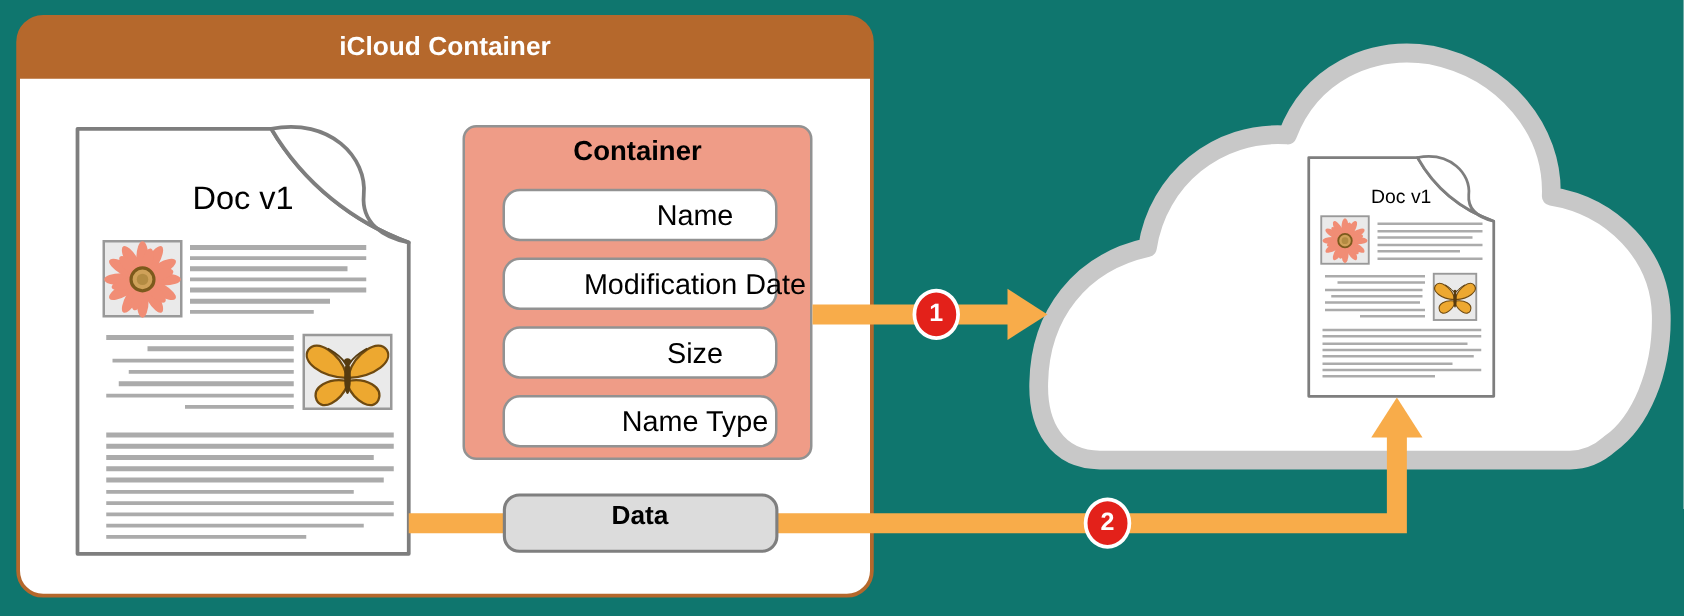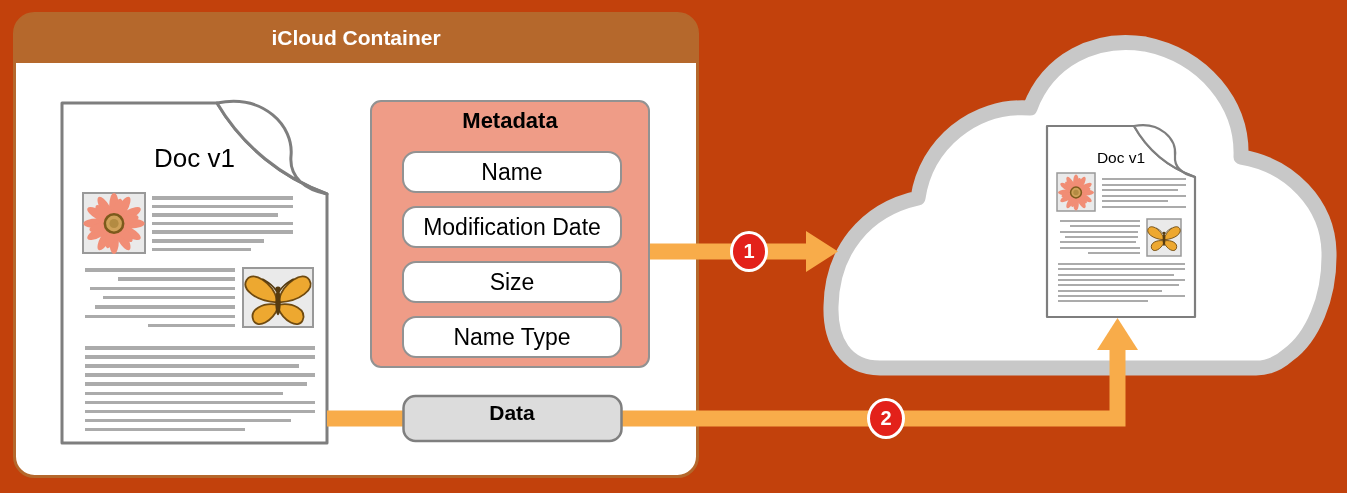--- a/index.html
+++ b/index.html
@@ -2,33 +2,33 @@
 <html style="--c-header: #B5682C; --c-border: #B5682C; --c-meta: #EF9C87; --c-meta-border: #929292; --c-arrow: #F8AC4A; --c-badge: #E3211A; --c-cloud: #C8C8C8; --c-doc-border: #7E7E7E; --c-line: #ABABAB; --c-pill: #DCDCDC; --c-pill-border: #7F7F7F; --c-imgbox: #EAEAEA; --c-imgbox-border: #999999;"><head>
 <meta charset="utf-8">
 <style>
   :root{
     --c-header:#B5682C; --c-border:#B5682C; --c-meta:#EF9C87; --c-meta-border:#929292;
     --c-arrow:#F8AC4A; --c-badge:#E3211A; --c-cloud:#C8C8C8; --c-doc-border:#7E7E7E;
     --c-line:#ABABAB; --c-pill:#DCDCDC; --c-pill-border:#7F7F7F;
     --c-imgbox:#EAEAEA; --c-imgbox-border:#999999; --c-text:#000000;
   }
   html,body{margin:0;padding:0;background:#ffffff;}
-  #canvas{position:relative;width:1347px;height:493px;background:#c2410c;overflow:hidden;
+  #canvas{position:relative;width:1347px;height:493px;background:#0f766e;overflow:hidden;
           font-family:"Liberation Sans","DejaVu Sans",sans-serif;color:var(--c-text);}
   #art,#line-layer,#overlay{position:absolute;left:0;top:0;width:1347px;height:493px;}
   #art{z-index:1;}
   #line-layer{z-index:2;pointer-events:none;}
   #overlay{z-index:3;pointer-events:none;}
   .tline{position:absolute;background:var(--c-line);}
   .abs{position:absolute;display:flex;align-items:center;justify-content:center;text-align:center;}
   .header-title{left:14px;top:13px;width:684px;height:50px;font-size:21px;font-weight:bold;color:#fff;}
   .doc-title-lg{left:62px;top:141px;width:265px;height:34px;font-size:26px;}
   .doc-title-sm{left:1047px;top:147px;width:148px;height:22px;font-size:15.5px;}
   .meta-title{left:371px;top:104px;width:278px;height:34px;font-size:22px;font-weight:bold;}
-  .field-label{left:403px;width:218px;height:40px;font-size:23px;}
+  .field-label{left:403px;width:218px;height:40px;font-size:23px;padding-left:44px;}
   .data-label{left:403px;top:396px;width:218px;height:33px;font-size:21px;font-weight:bold;}
   .badge{position:absolute;width:32px;height:35px;border-radius:50%;background:var(--c-badge);
          border:3px solid #fff;display:flex;align-items:center;justify-content:center;
          color:#fff;font-size:20px;font-weight:bold;z-index:4;}
 </style>
 </head>
 <body>
 
 <div id="canvas">
 
@@ -167,21 +167,21 @@
       <div class="tline" style="left: 1058px; top: 278.9px; width: 127px; height: 2.2px; background: rgb(171, 171, 171);"></div>
       <div class="tline" style="left: 1058px; top: 284.2px; width: 121px; height: 2.2px; background: rgb(171, 171, 171);"></div>
       <div class="tline" style="left: 1058px; top: 289.5px; width: 104px; height: 2.2px; background: rgb(171, 171, 171);"></div>
       <div class="tline" style="left: 1058px; top: 294.8px; width: 127px; height: 2.2px; background: rgb(171, 171, 171);"></div>
       <div class="tline" style="left: 1058px; top: 300.1px; width: 90px; height: 2.2px; background: rgb(171, 171, 171);"></div>
     </div>
 
   <div id="overlay">
     <div class="abs header-title">iCloud Container</div>
     <div class="abs doc-title-lg">Doc v1</div>
-    <div class="abs meta-title">Metadata</div>
+    <div class="abs meta-title">Container</div>
     <div class="abs field-label" style="top:152px">Name</div>
     <div class="abs field-label" style="top:262px">Size</div>
     <div class="abs field-label" style="top:207px">Modification Date</div>
     <div class="abs field-label" style="top:317px">Name Type</div>
     <div class="abs data-label">Data</div>
     <div class="abs doc-title-sm">Doc v1</div>
   </div>
 
   <div class="badge" style="left:730px;top:231px">1</div>
   <div class="badge" style="left:867px;top:397.5px">2</div>

